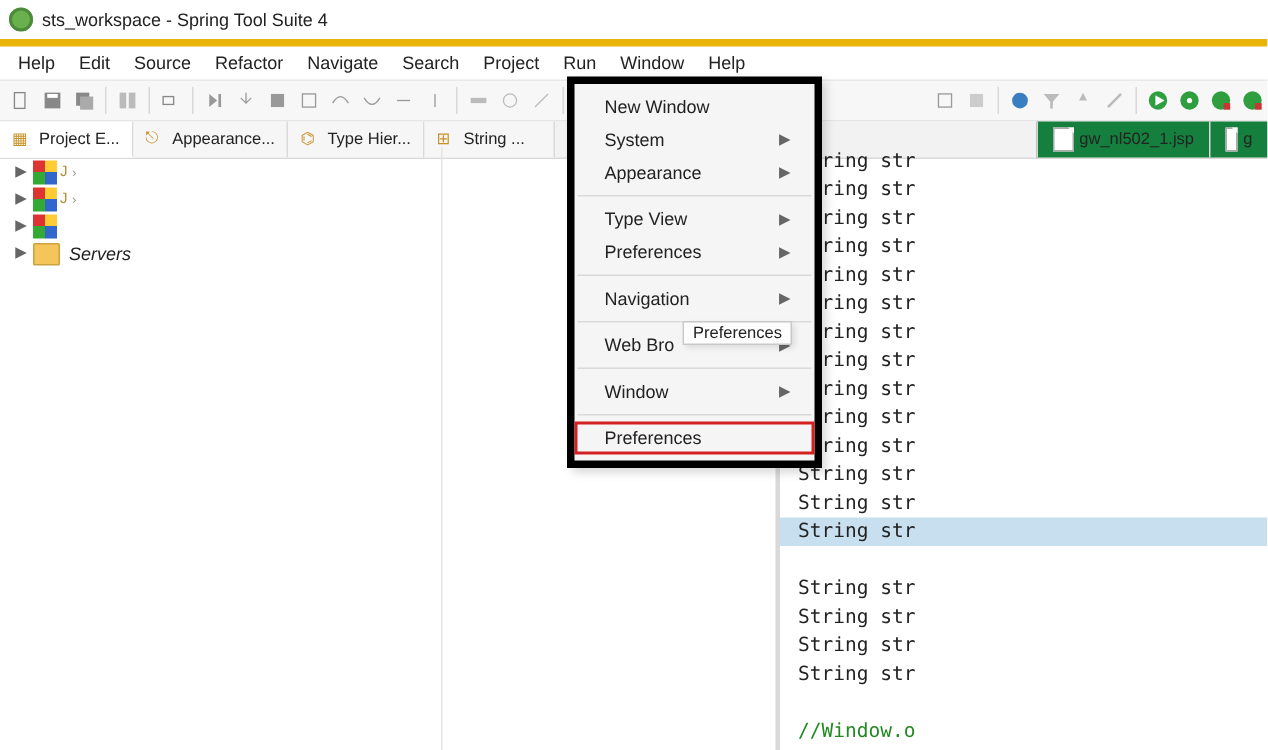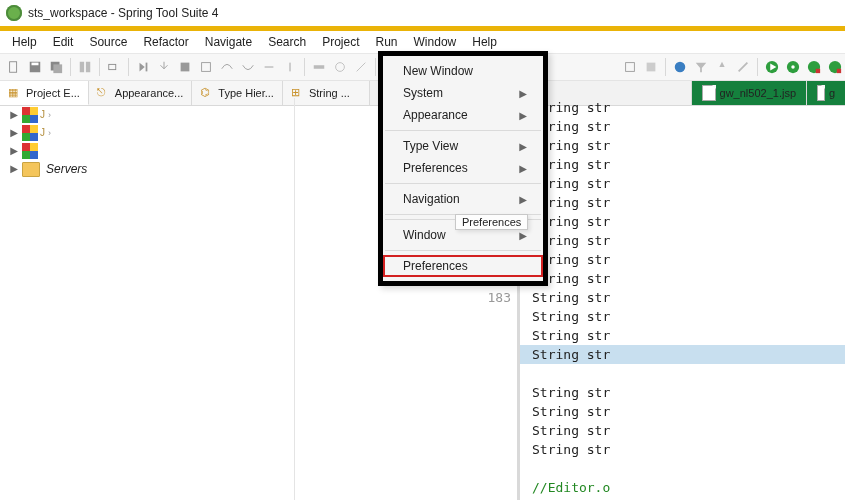--- a/index.html
+++ b/index.html
@@ -373,21 +373,21 @@
 <span>String str</span>
 <span>String str</span>
 <span>String str</span>
 <span>String str</span>
 <span class="hl-line">String str</span>
 <span>String str</span>
 <span>String str</span>
 <span>String str</span>
 <span>String str</span>
 <span>&nbsp;</span>
-<span><span class="cmt">//Editor.o</span></span>
+<span><span class="cmt">//Window.o</span></span>
 <span>System.out</span>
 
 </div>
   </div>
 </div>
 
 <div class="dropdown" id="dropdown">
     <div class="dmi">
       <span>New Window</span>
     </div>
@@ -407,20 +407,24 @@
     <div class="dmi">
       <span>Preferences</span>
       <span class="sub-arrow">▶</span>
     </div>
     <div class="dsep"></div>
     <div class="dmi">
       <span>Navigation</span>
       <span class="sub-arrow">▶</span>
     </div>
     <div class="dsep"></div>
+    <div class="dmi">
+      <span>Web Bro</span>
+      <span class="sub-arrow">▶</span>
+    </div>
     <div class="dsep"></div>
     <div class="dmi">
       <span>Window</span>
       <span class="sub-arrow">▶</span>
     </div>
     <div class="dsep"></div>
     <div class="dmi highlight">
       <span>Preferences</span>
     </div>
   </div>

